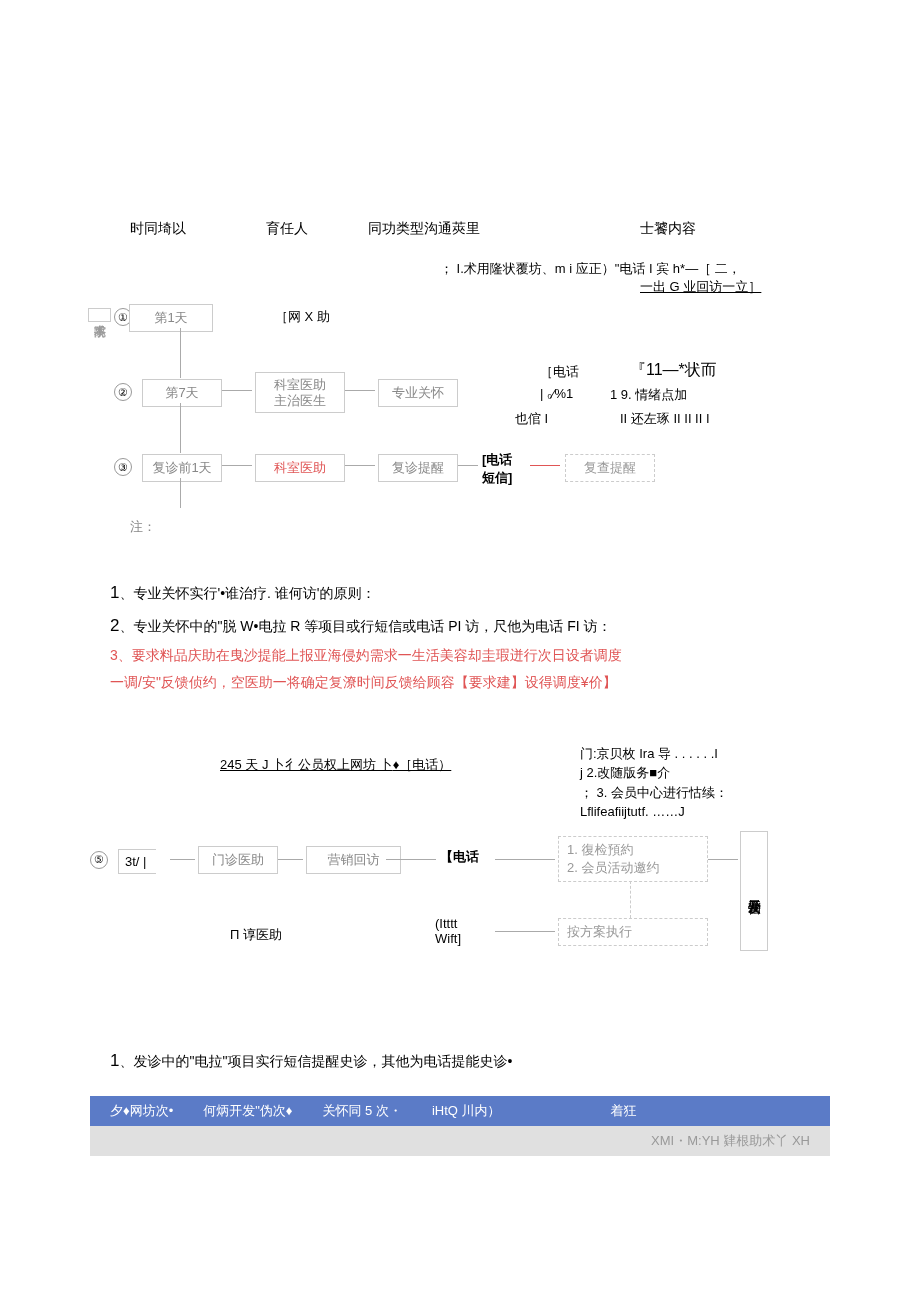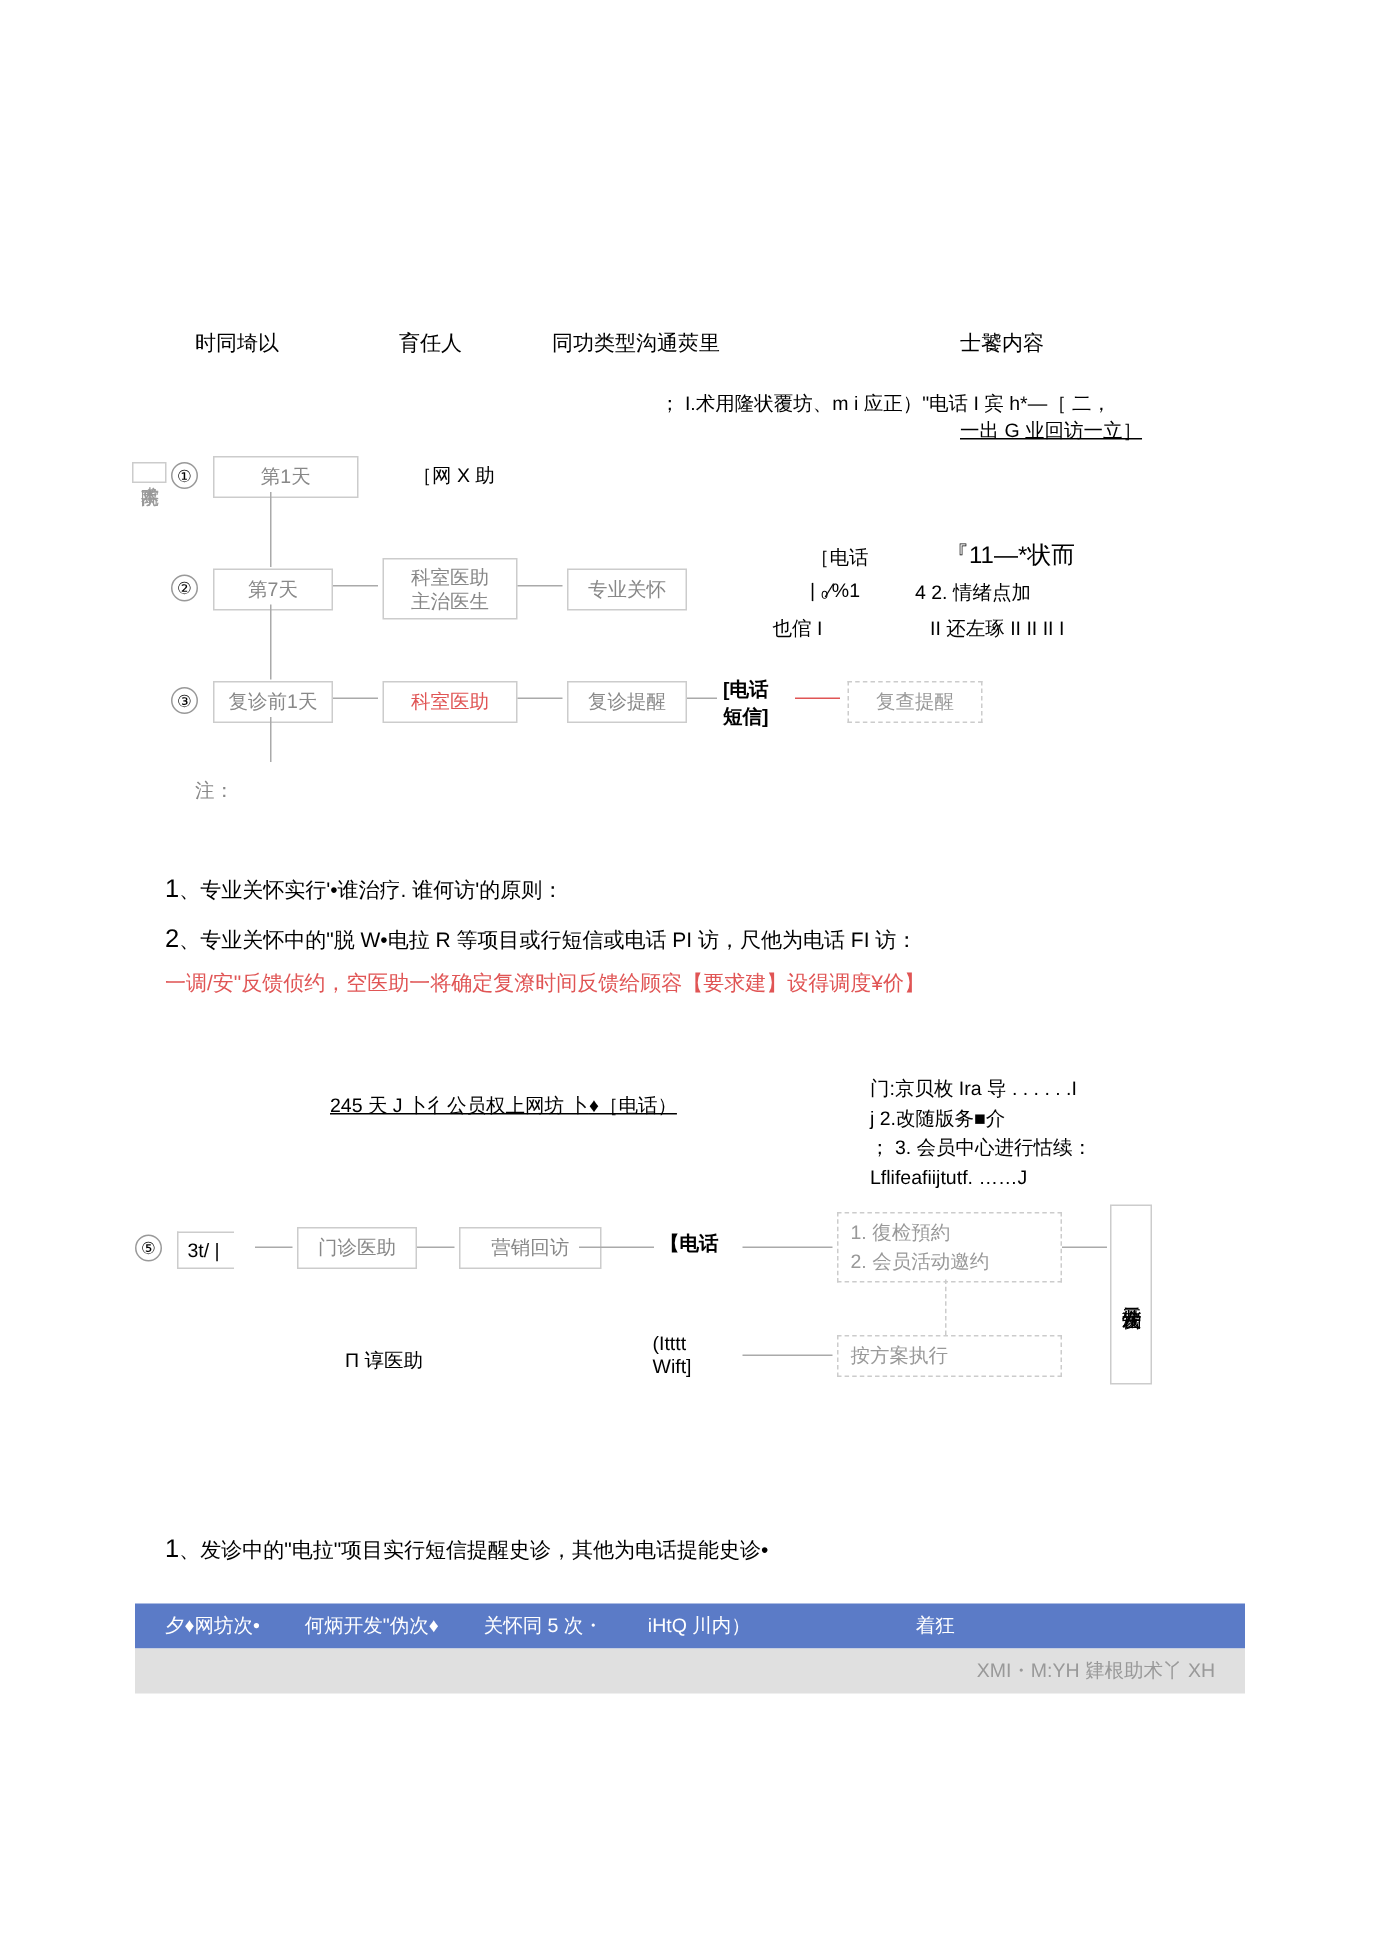--- a/index.html
+++ b/index.html
@@ -131,37 +131,37 @@
 <div class="diagram1">
 
   <div class="right-text" style="left:340px; top:-8px; width:420px">
     <span>；  I.术用隆状覆坊、m i 应正）"电话 I 宾 h*—［ 二，</span><br>
     <span class="underline" style="margin-left:200px">一出 G 业回访一立］</span>
   </div>
 
   <div class="vertical-label" style="left:-12px; top:40px">手术离院</div>
 
   <div class="circle" style="left:14px; top:40px">①</div>
-  <div class="box" style="left:42px; top:36px; width:97px">第1天</div>
+  <div class="box" style="left:29px; top:36px; width:84px">第1天</div>
   <div class="right-text" style="left:175px; top:40px">［网 X 助</div>
   <div class="arrow-line" style="left:80px; top:60px; width:1px; height:50px"></div>
 
   <div class="circle" style="left:14px; top:115px">②</div>
   <div class="box" style="left:42px; top:111px; width:80px">第7天</div>
   <div class="arrow-line" style="left:122px; top:122px; width:30px; height:1px"></div>
   <div class="box" style="left:155px; top:104px; width:90px; line-height:1.2">
     <span>科室医助</span><br>
     <span>主治医生</span>
   </div>
   <div class="arrow-line" style="left:245px; top:122px; width:30px; height:1px"></div>
   <div class="box" style="left:278px; top:111px; width:80px">专业关怀</div>
   <div class="right-text" style="left:440px; top:95px">［电话</div>
   <div class="right-text" style="left:530px; top:92px; font-size:16px">『11—*状而</div>
   <div class="right-text" style="left:440px; top:118px">| ₀⁄%1</div>
-  <div class="right-text" style="left:510px; top:118px">4 2. 情绪点加</div>
+  <div class="right-text" style="left:510px; top:118px">1 9. 情绪点加</div>
   <div class="right-text" style="left:415px; top:142px">也倌 I</div>
   <div class="right-text" style="left:520px; top:142px">II  还左琢 II II II I</div>
   <div class="arrow-line" style="left:80px; top:135px; width:1px; height:50px"></div>
 
   <div class="circle" style="left:14px; top:190px">③</div>
   <div class="box" style="left:42px; top:186px; width:80px">复诊前1天</div>
   <div class="arrow-line" style="left:122px; top:197px; width:30px; height:1px"></div>
   <div class="box red-text" style="left:155px; top:186px; width:90px">科室医助</div>
   <div class="arrow-line" style="left:245px; top:197px; width:30px; height:1px"></div>
   <div class="box" style="left:278px; top:186px; width:80px">复诊提醒</div>
@@ -177,20 +177,21 @@
   <div class="right-text gray-text" style="left:30px; top:250px">注：</div>
 </div>
 
 <div class="notes">
   <div class="note-line">
     <span style="font-size:17px">1</span><span>、专业关怀实行'•谁治疗. 谁何访'的原则：</span>
   </div>
   <div class="note-line">
     <span style="font-size:17px">2</span><span>、专业关怀中的"脱 W•电拉 R 等项目或行短信或电话 PI 访，尺他为电话 FI 访：</span>
   </div>
+  <div class="note-line red-text">3、要求料品庆助在曳沙提能上报亚海侵妁需求一生活美容却圭瑕迸行次日设者调度</div>
   <div class="note-line red-text">一调/安"反馈侦约，空医助一将确定复潦时间反馈给顾容【要求建】设得调度¥价】</div>
 </div>
 
 <div class="diagram2">
   <div class="right-text underline" style="left:120px; top:0px">
     <span>245 天 J 卜彳公员权上网坊  卜</span><span style="text-decoration:none">♦［电话）</span>
   </div>
   <div class="right-text" style="left:480px; top:-12px; width:220px; line-height:1.5">
     <span>门:京贝枚 Ira 导 . . . . . .I</span><br>
     <span>j 2.改随版务■介</span><br>

